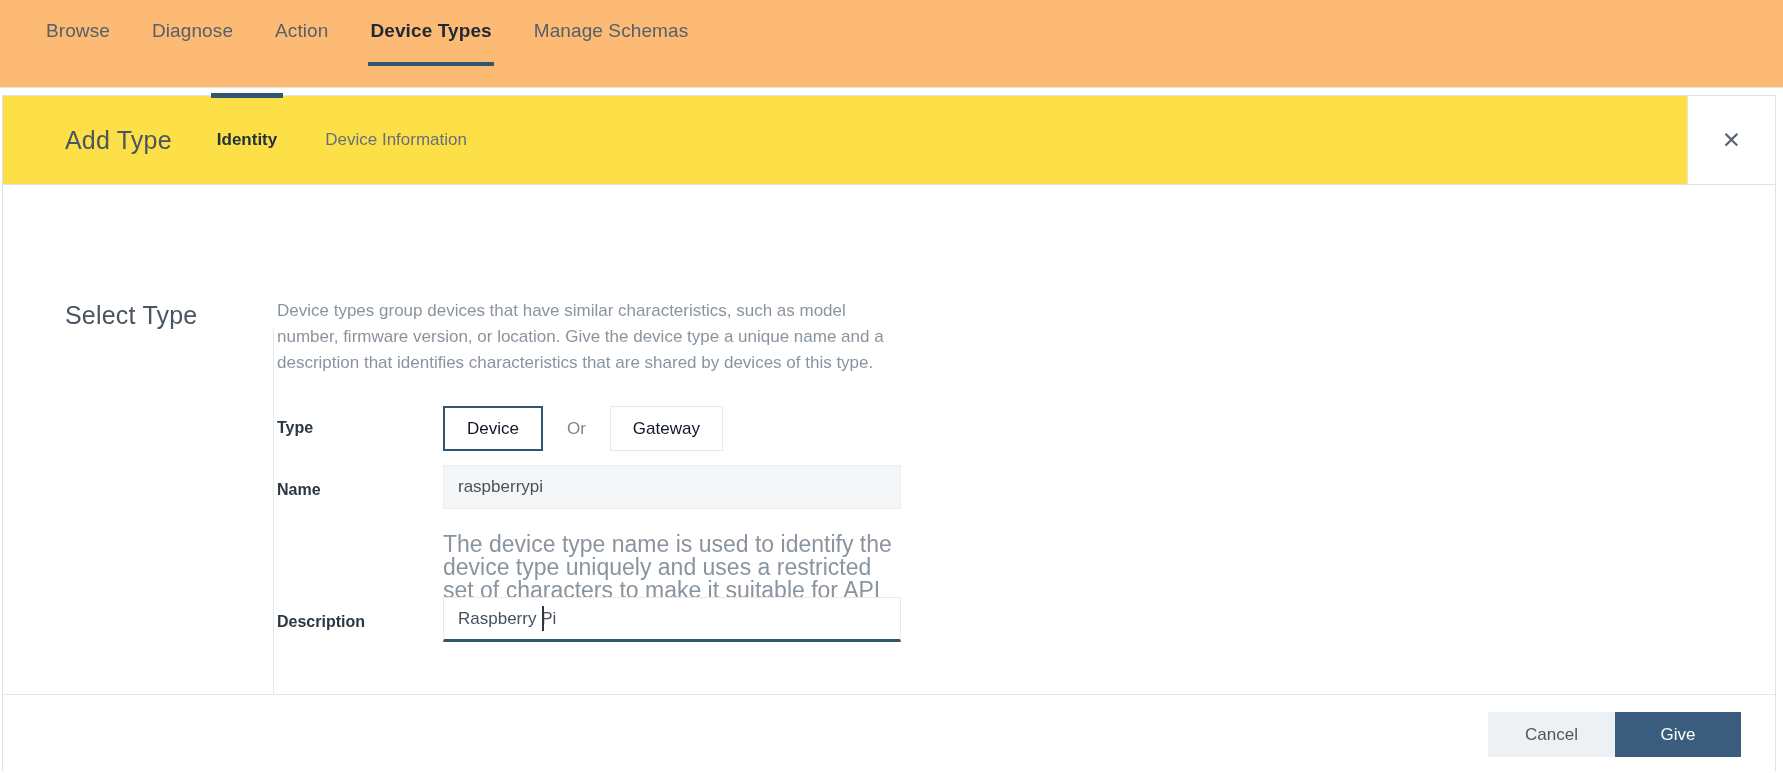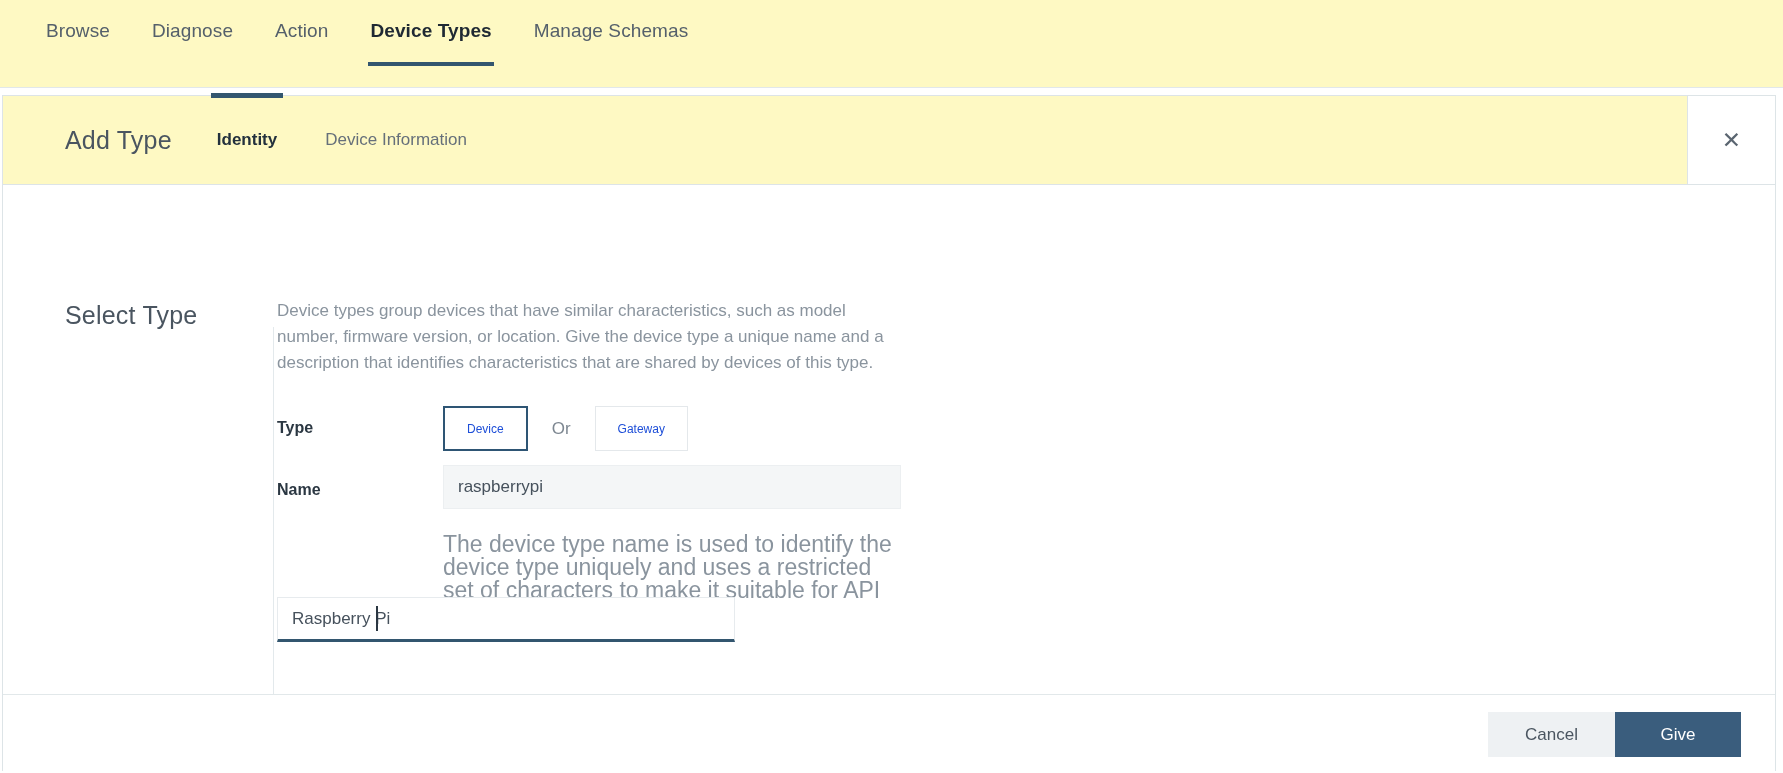--- a/index.html
+++ b/index.html
@@ -15,21 +15,21 @@
     overflow: hidden;
     position: relative;
   }
 
   
   .topnav {
     position: absolute;
     left: 0; top: 0;
     width: 1783px;
     height: 88px;
-    background: #fef9c3;
+    background: #fdba74;
     border-bottom: 1px solid #e2e8ea;
     box-sizing: border-box;
   }
   .topnav-inner {
     position: absolute;
     left: 46px;
     top: 0;
     height: 88px;
     display: flex;
     align-items: flex-start;
@@ -74,21 +74,21 @@
     border: 1px solid #dde4e7;
     border-bottom: none;
     box-sizing: border-box;
   }
 
   
   .modal-header {
     position: relative;
     height: 89px;
     display: flex;
-    background: #fef9c3;
+    background: #fde047;
     border-bottom: 1px solid #dde4e7;
     box-sizing: border-box;
   }
   .header-main {
     position: relative;
     flex: 1 1 auto;
     display: flex;
     align-items: center;
     padding-left: 62px;
     box-sizing: border-box;
@@ -204,22 +204,22 @@
     align-items: center;
   }
   .type-btn {
     height: 45px;
     min-width: 80px;
     padding: 12px 22px;
     display: flex;
     align-items: center;
     justify-content: center;
     background: #ffffff;
-    font-size: 12px;
-    color: #1d4ed8;
+    font-size: 17px;
+    color: #0f172a;
     cursor: pointer;
     box-sizing: border-box;
   }
   .type-btn.selected {
     border: 2px solid #2e5574;
   }
   .type-btn.unselected {
     border: 1px solid #e4e8eb;
   }
   .type-or {
@@ -371,20 +371,21 @@
     <div class="form-row row-name">
       <div class="field-label">Name</div>
       <div class="input-wrap">
         <input class="text-input" type="text" value="raspberrypi" style="">
       </div>
     </div>
 
     <div class="helper-text">The device type name is used to identify the device type uniquely and uses a restricted set of characters to make it suitable for API use.</div>
 
     <div class="form-row row-desc">
+      <div class="field-label">Description</div>
       <div class="input-wrap">
         <input class="text-input focused" type="text" value="Raspberry Pi" style="">
         <div class="caret"></div>
       </div>
     </div>
 
   </div>
 
   <div class="modal-footer">
     <div class="footer-buttons">

